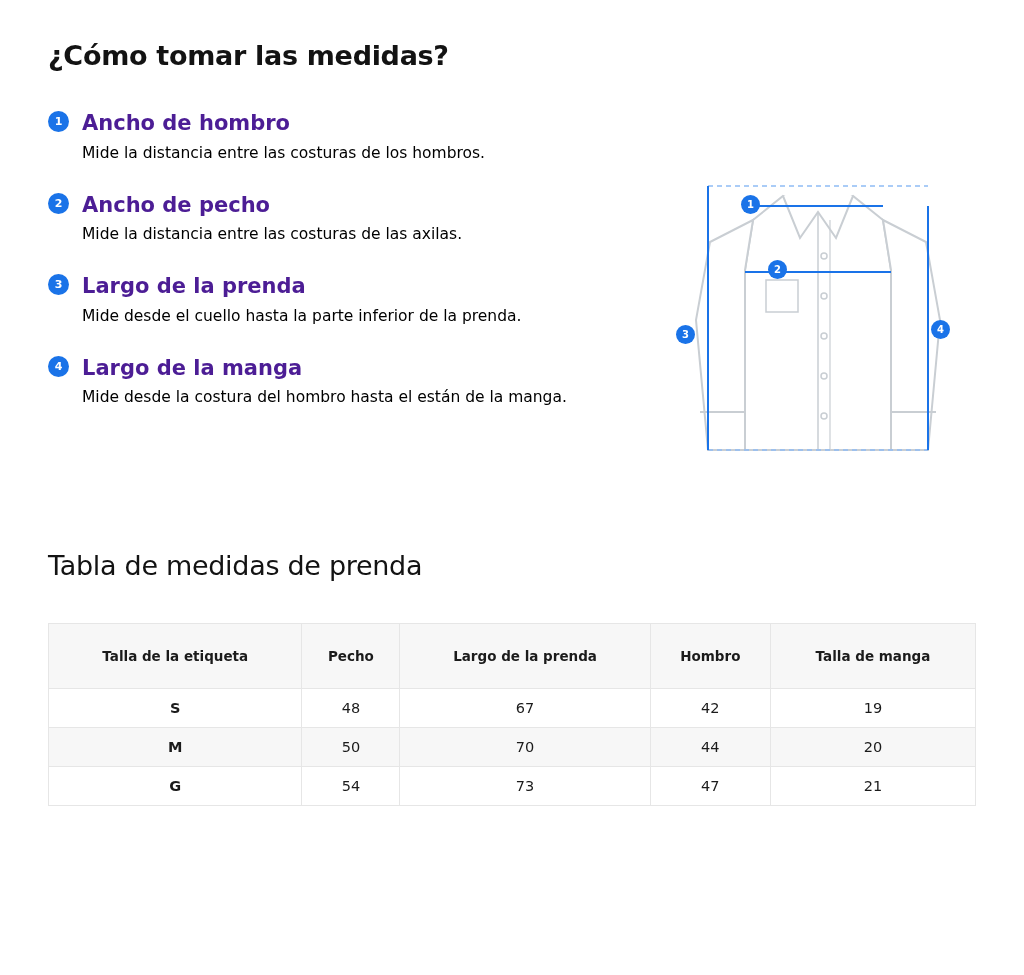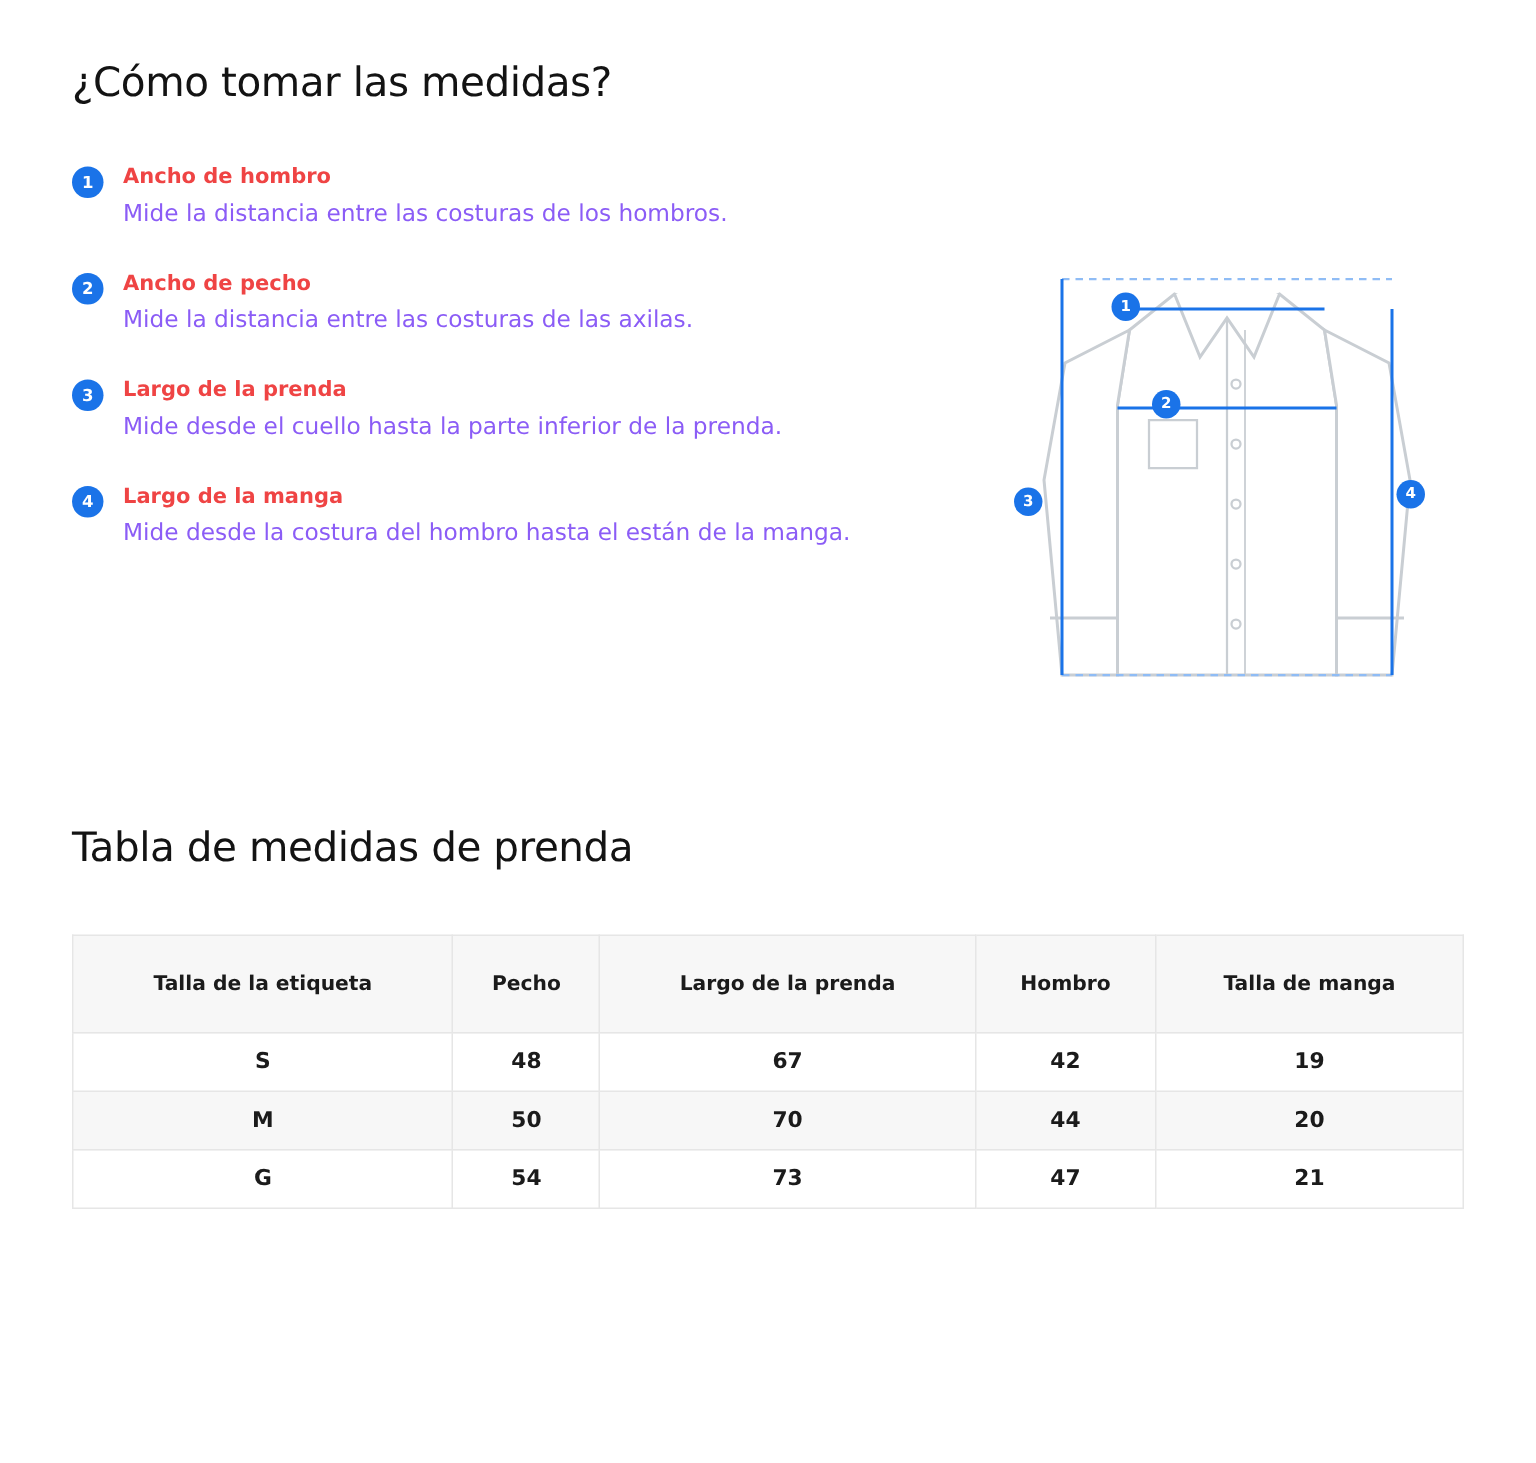--- a/index.html
+++ b/index.html
@@ -17,21 +17,21 @@
     height: 975px;
     padding: 0;
   }
 
   
   .howto-title {
     position: absolute;
     left: 48px;
     top: 40px;
     font-size: 27px;
-    font-weight: normal;
+    font-weight: bold;
     letter-spacing: -0.3px;
     color: #131313;
   }
 
   .steps {
     position: absolute;
     left: 48px;
     top: 108px;
     width: 560px;
   }
@@ -45,28 +45,28 @@
     height: 21px;
     border-radius: 50%;
     background: #1a73e8;
     color: #ffffff;
     font-size: 11px;
     font-weight: bold;
     line-height: 21px;
     text-align: center;
   }
   .step-title {
-    font-size: 14px;
-    font-weight: bold;
-    color: #ef4444;
+    font-size: 21px;
+    font-weight: bold;
+    color: #4c1d95;
     line-height: 1.5;
   }
   .step-desc {
     font-size: 15.5px;
-    color: #8b5cf6;
+    color: #000000;
     line-height: 1.42;
     margin-top: 2px;
     max-width: 500px;
   }
 
   
   .diagram {
     position: absolute;
     left: 648px;
     top: 160px;
@@ -121,21 +121,20 @@
     color: #1b1b1b;
     padding: 24px 8px;
     text-align: center;
   }
   tbody td {
     border: 1px solid #e6e6e6;
     padding: 11px 8px;
     text-align: center;
     font-size: 14.5px;
     color: #1b1b1b;
-    font-weight: bold;
   }
   tbody tr:nth-child(even) td { background: #f7f7f7; }
   tbody td:first-child { font-weight: bold; }
 
   .footnote {
     position: absolute;
     left: 48px;
     top: 903px;
     font-size: 15px;
     color: #8d8d8d;

